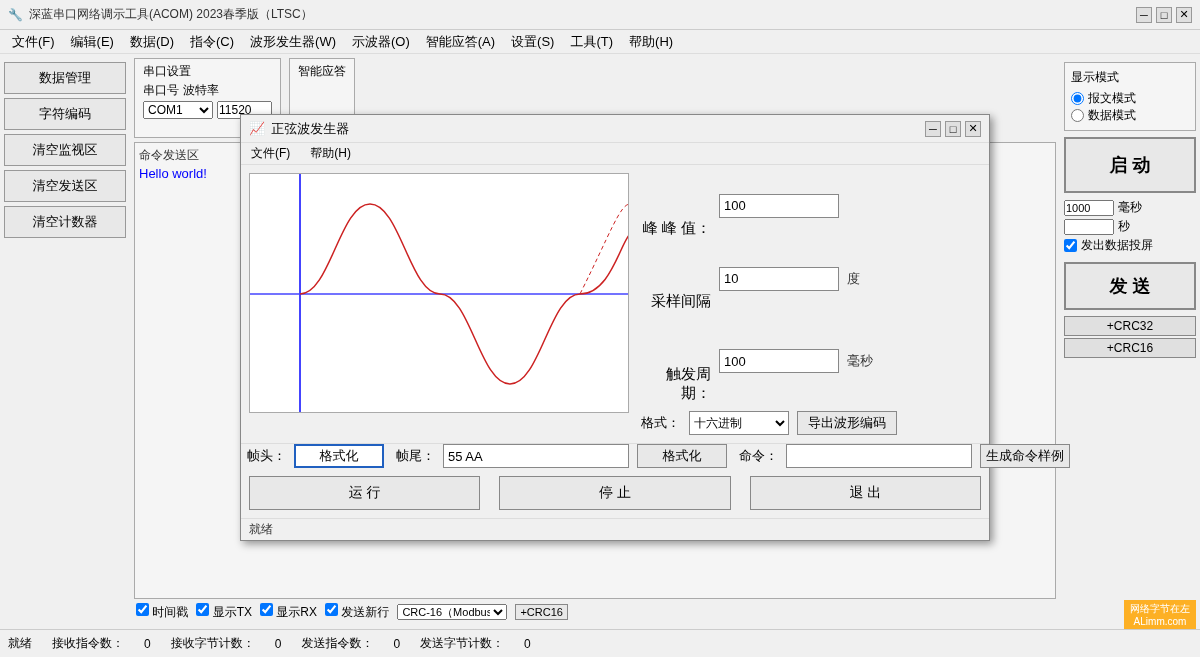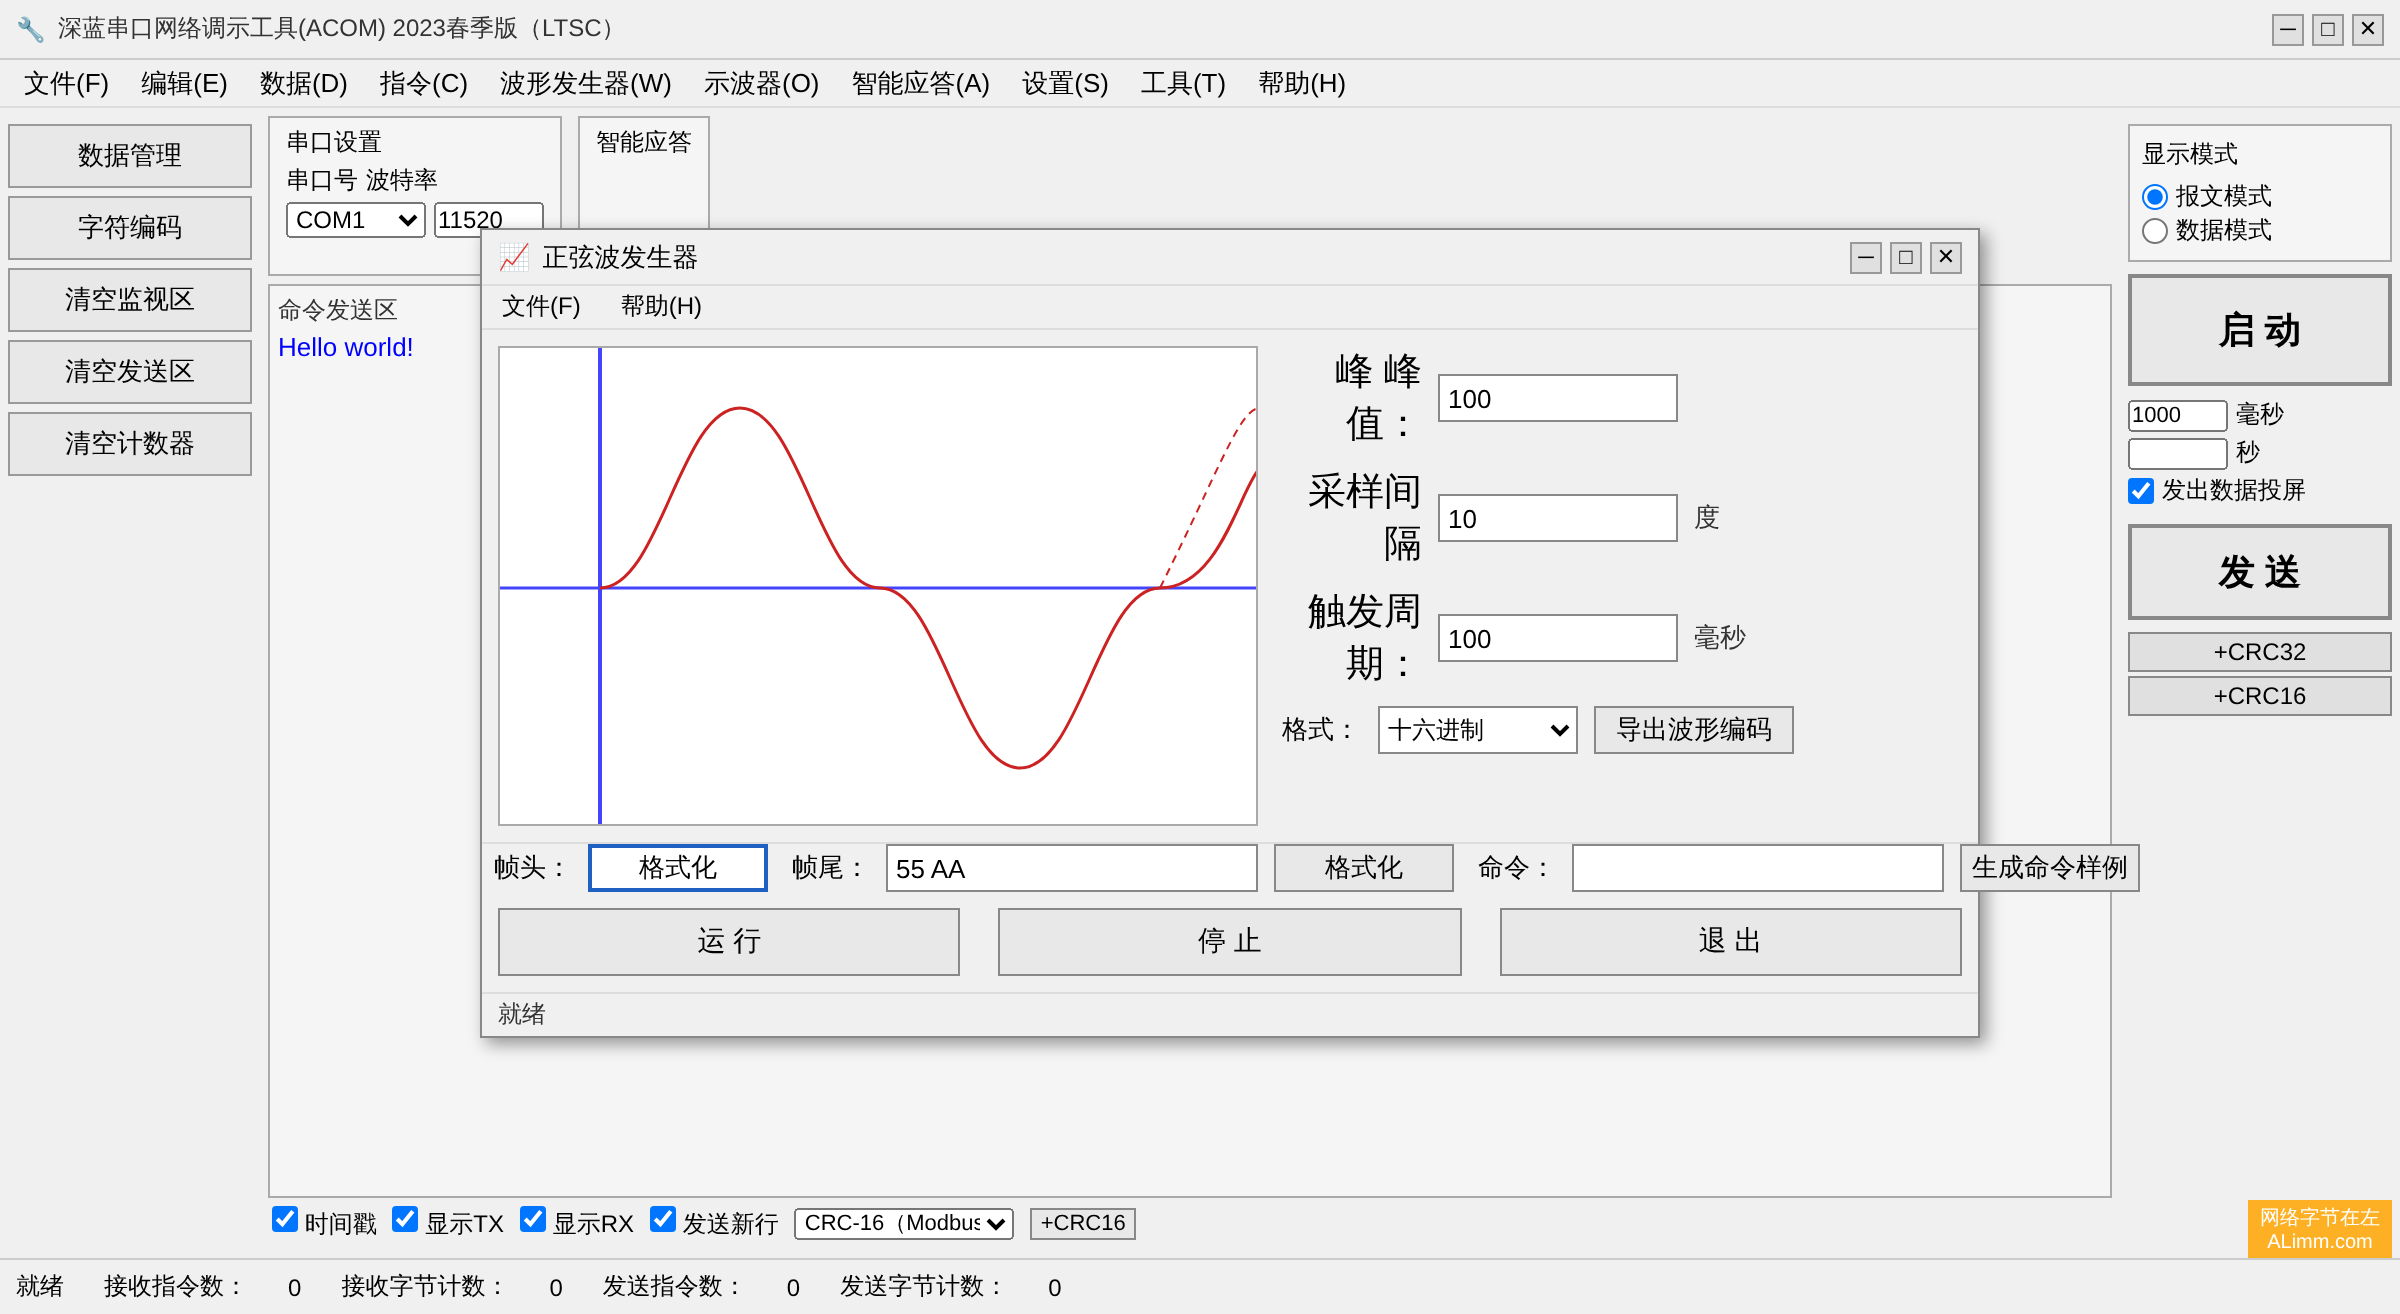--- a/index.html
+++ b/index.html
@@ -207,21 +207,21 @@
       flex: 1;
       display: flex;
       flex-direction: column;
       gap: 8px;
     }
     .param-row {
       display: flex;
       align-items: center;
       gap: 8px;
     }
-    .param-label { width: 70px; text-align: right; font-size: 19px; }
+    .param-label { width: 70px; text-align: right; font-size: 15px; margin-top: 46px; }
     .param-input {
       width: 120px;
       height: 24px;
       border: 1px solid #888;
       padding: 0 4px;
       background: white;
       font-size: 13px;
     }
     .param-unit { font-size: 13px; color: #333; }
     .param-select {

